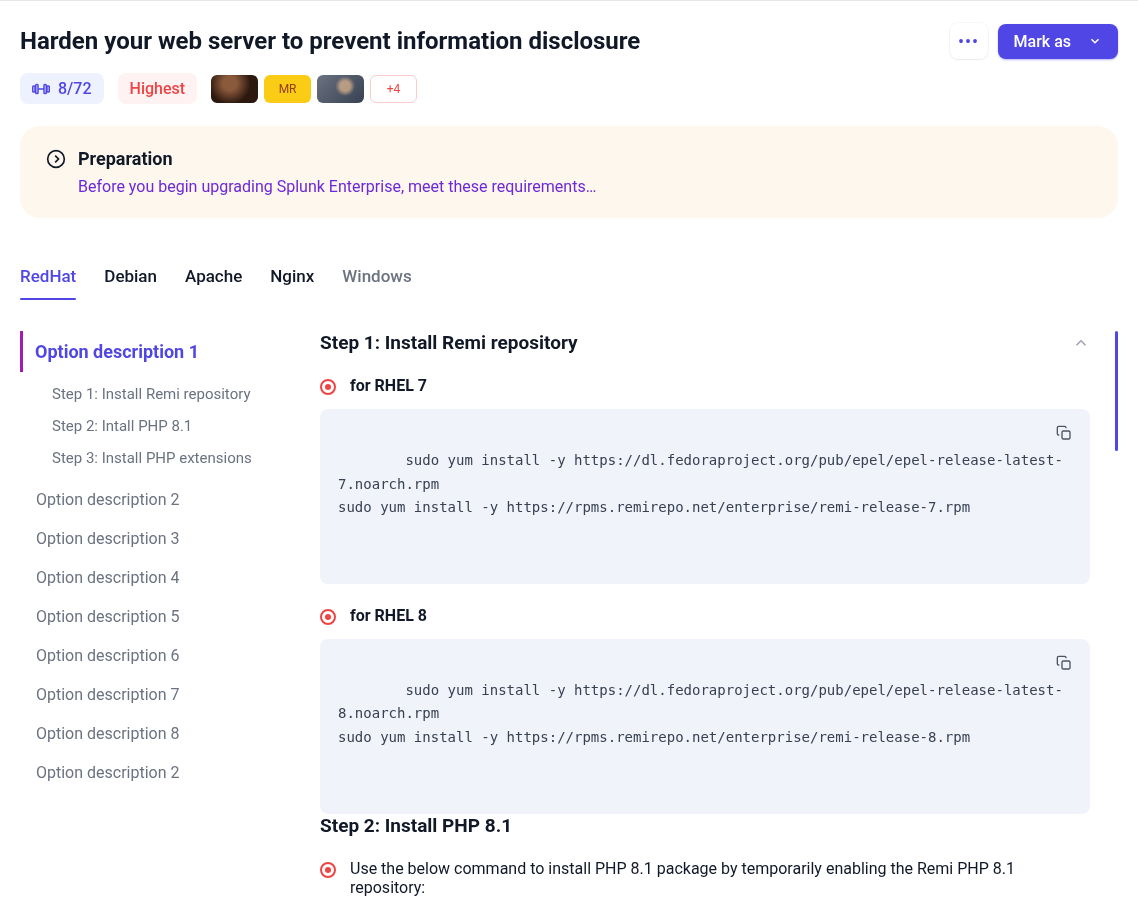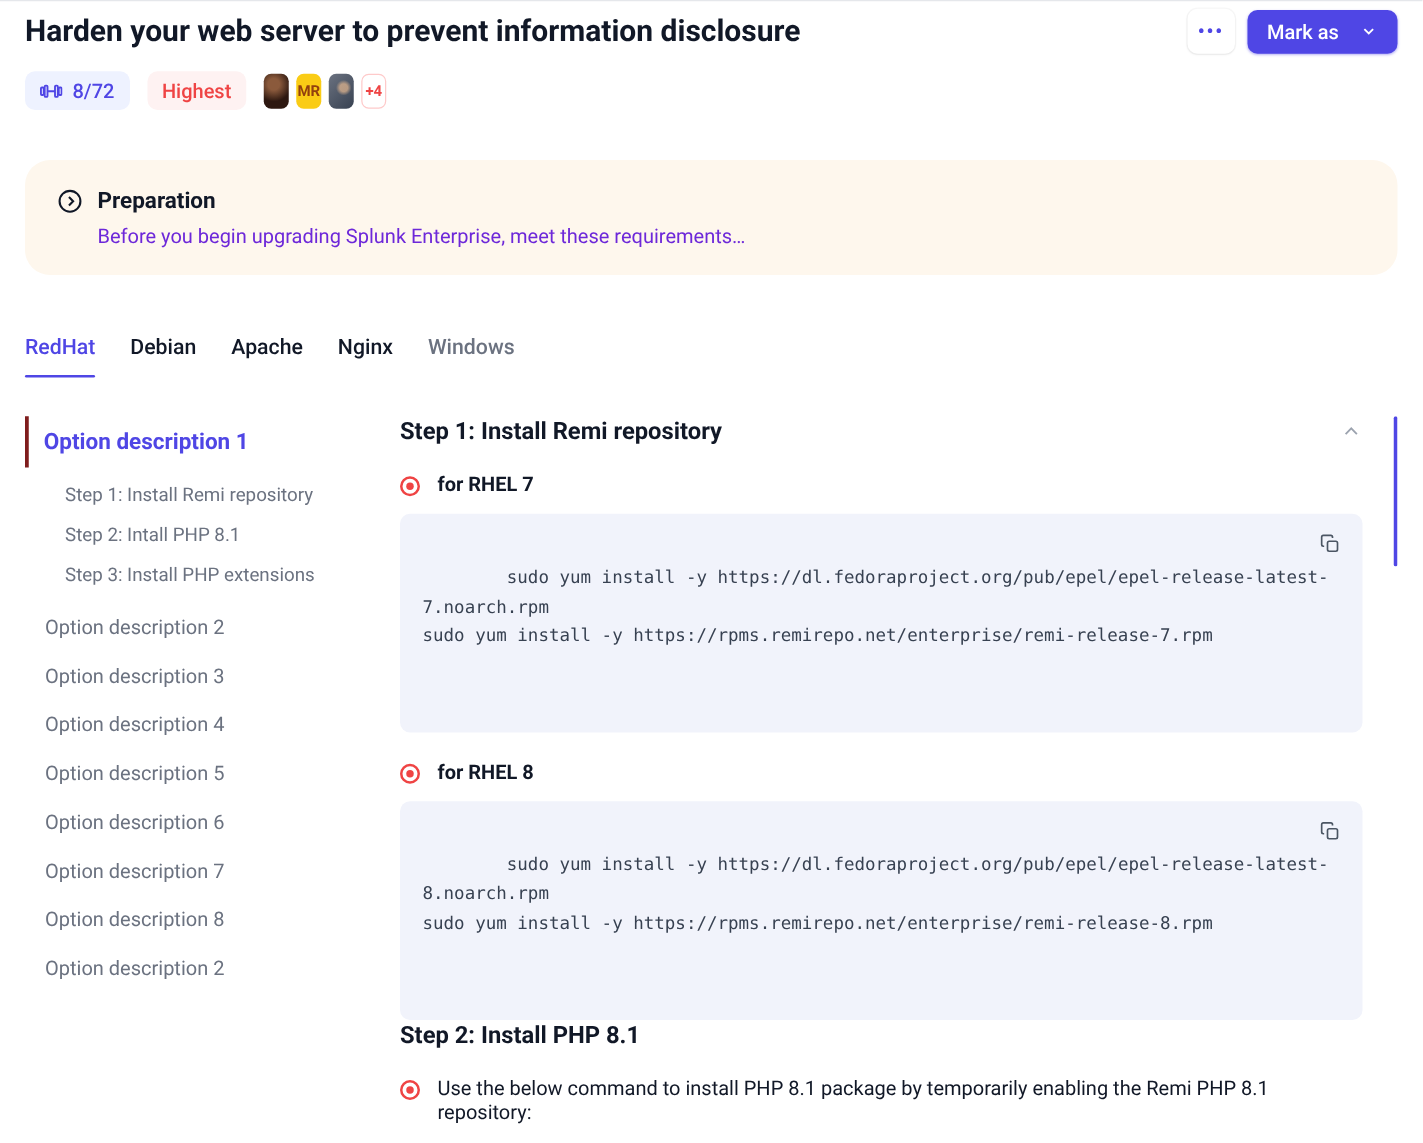--- a/index.html
+++ b/index.html
@@ -10,21 +10,21 @@
     width: 1138px;
     height: 914px;
     overflow: hidden;
     border-top: 1px solid #e5e7eb;
   }
   .wrap { padding: 0 20px 20px 20px; }
   .header-row {
     display: flex;
     align-items: center;
     justify-content: space-between;
-    padding-top: 6px;
+    padding-top: 22px;
   }
   .title {
     font-size: 24px;
     font-weight: 700;
     color: #111827;
   }
   .header-actions { display: flex; align-items: center; gap: 10px; }
   .dots-btn {
     width: 38px; height: 36px;
     border-radius: 8px;
@@ -49,32 +49,32 @@
   }
   .pill {
     display:flex;align-items:center;gap:8px;
     padding:6px 12px;border-radius:8px;
     font-size:16px;font-weight:500;
   }
   .pill.count { background:#eef2ff;color:#4f46e5; }
   .pill.highest { background:#fef2f2;color:#ef4444; }
   .avatars { display:flex;align-items:center;gap:6px; }
   .avatar {
-    width:20px;height:28px;border-radius:6px;
+    width:47px;height:28px;border-radius:6px;
     display:flex;align-items:center;justify-content:center;
-    font-size:12px;font-weight:700;
+    font-size:12px;font-weight:400;
     overflow:hidden;
   }
   .avatar.img1 { background: radial-gradient(circle at 40% 30%, #8b5a3c 20%, #2d1810 60%); }
   .avatar.mr { background:#facc15;color:#92400e; }
   .avatar.img2 { background: linear-gradient(135deg,#6b7280 0%,#374151 100%); position:relative;}
   .avatar.img2::after{content:"";position:absolute;inset:0;background:radial-gradient(circle at 60% 40%, rgba(255,200,150,0.6) 15%, transparent 30%);}
   .avatar.more { color:#ef4444;background:#fff;border:1px solid #fecaca; }
   .prep-box {
-    margin-top:40px;
+    margin-top:22px;
     background:#fef7ed;
     border-radius:20px;
     padding:22px 26px;
   }
   .prep-head { display:flex;align-items:center;gap:12px;font-size:18px;font-weight:700; }
   .prep-body { margin-left:32px;margin-top:8px;font-size:16px;color:#6d28d9; }
   .tabs {
     display:flex;align-items:center;gap:28px;
     margin-top:40px;
     border-bottom:1px solid transparent;
@@ -97,21 +97,21 @@
   .sidebar {
     width:300px;flex-shrink:0;padding-right:16px;
     padding-left:6px;
   }
   .side-item {
     font-size:16px;color:#6b7280;
     padding:10px 0 10px 10px;cursor:pointer;
   }
   .side-item.top {
     font-size:18px;font-weight:700;color:#4f46e5;
-    border-left:3px solid #7f1d1d;padding-left:12px;
+    border-left:3px solid #a21caf;padding-left:12px;
     margin-left:-6px;margin-bottom:6px;
   }
   .side-sub { padding-left:26px;font-size:15px;color:#6b7280;padding-top:7px;padding-bottom:7px;cursor:pointer;}
   .side-group-spacer { height:6px; }
 
   .main {
     flex:1;position:relative;padding-right:28px;
     overflow:hidden;
   }
   .scroll-rail {

